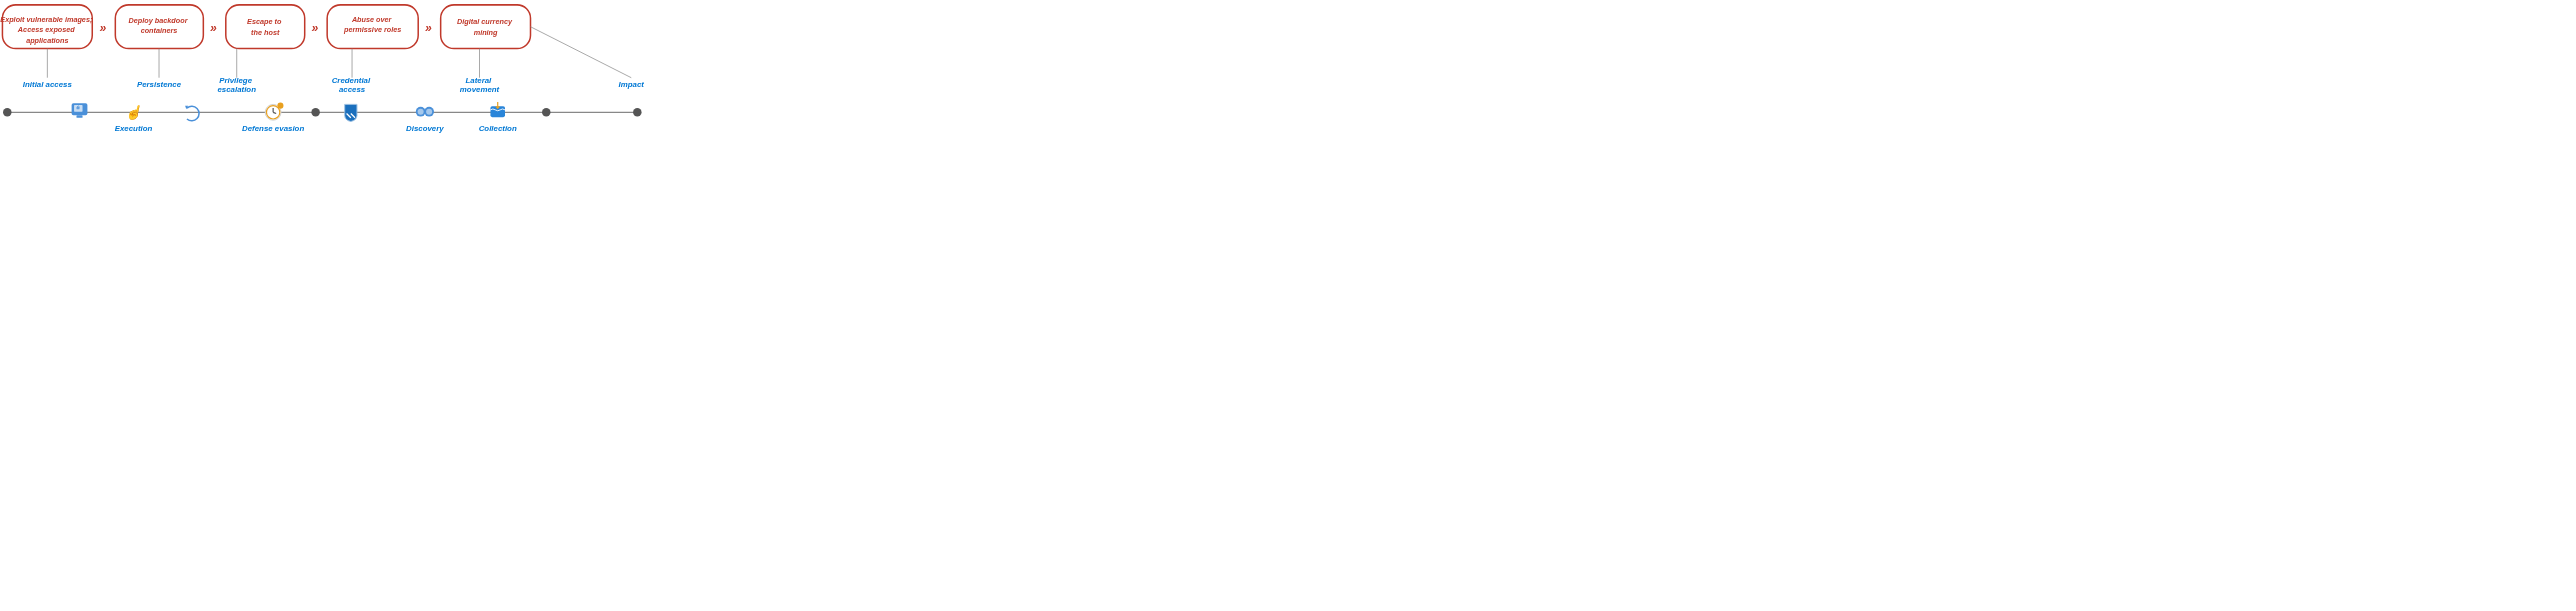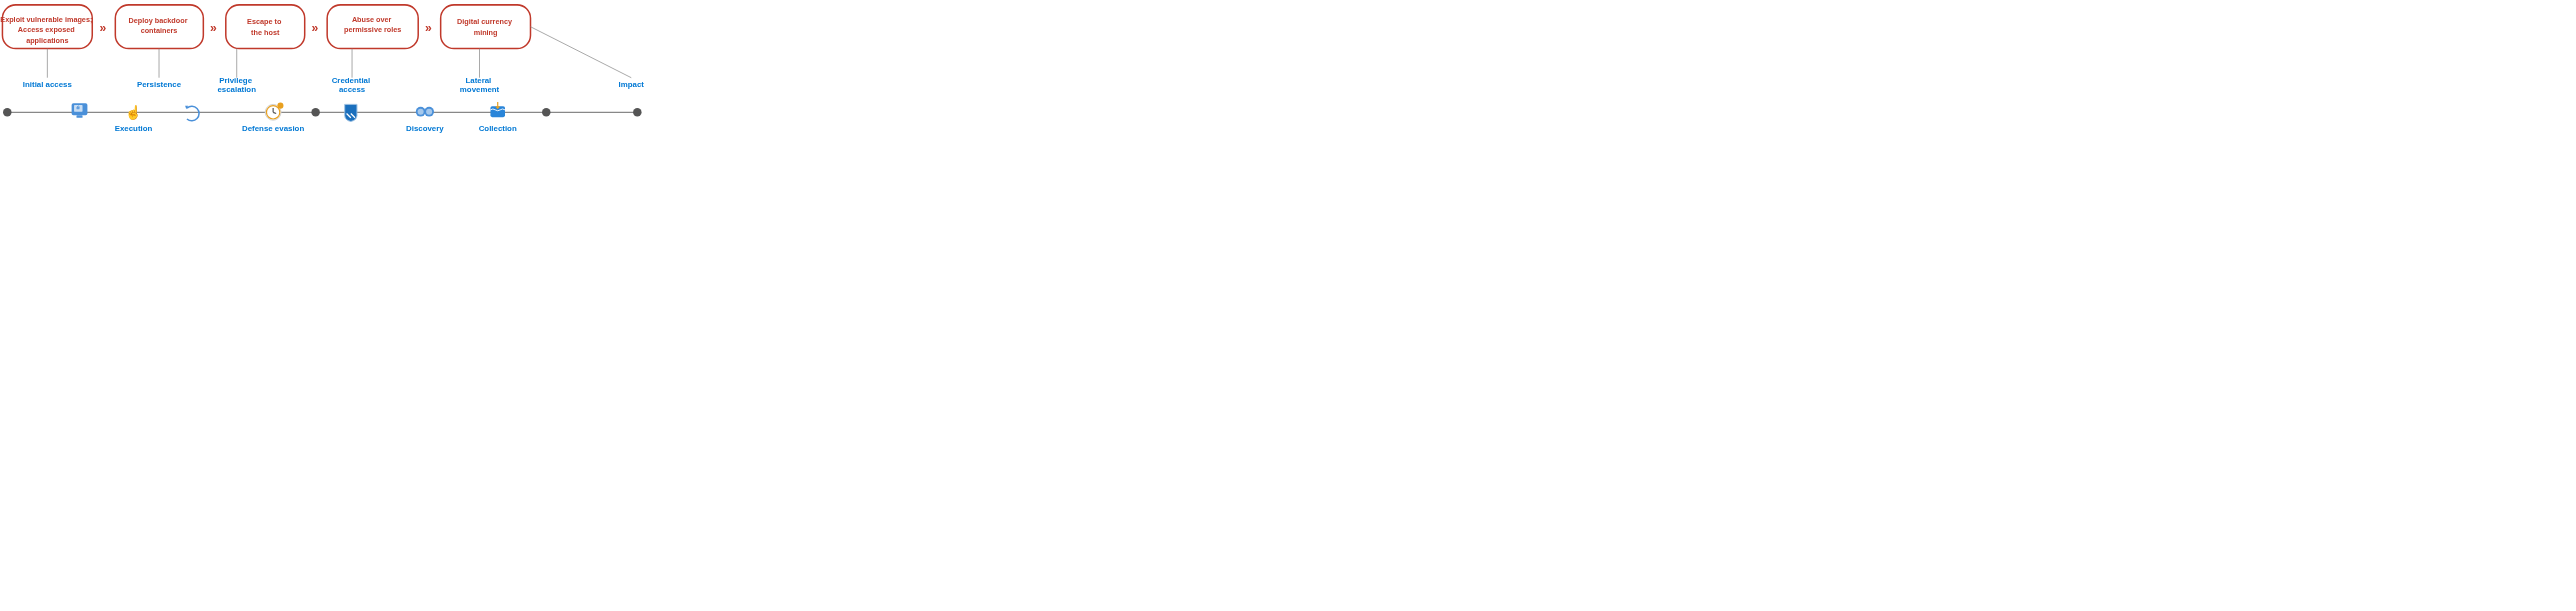--- a/index.html
+++ b/index.html
@@ -9,20 +9,21 @@
       width: 644px;
       height: 153px;
       overflow: hidden;
       position: relative;
     }
 
     .diagram-container {
       position: relative;
       width: 644px;
       height: 153px;
+      font-style: italic;
     }
 
     
     .diagram-svg {
       position: absolute;
       top: 0;
       left: 0;
       width: 644px;
       height: 153px;
       pointer-events: none;

